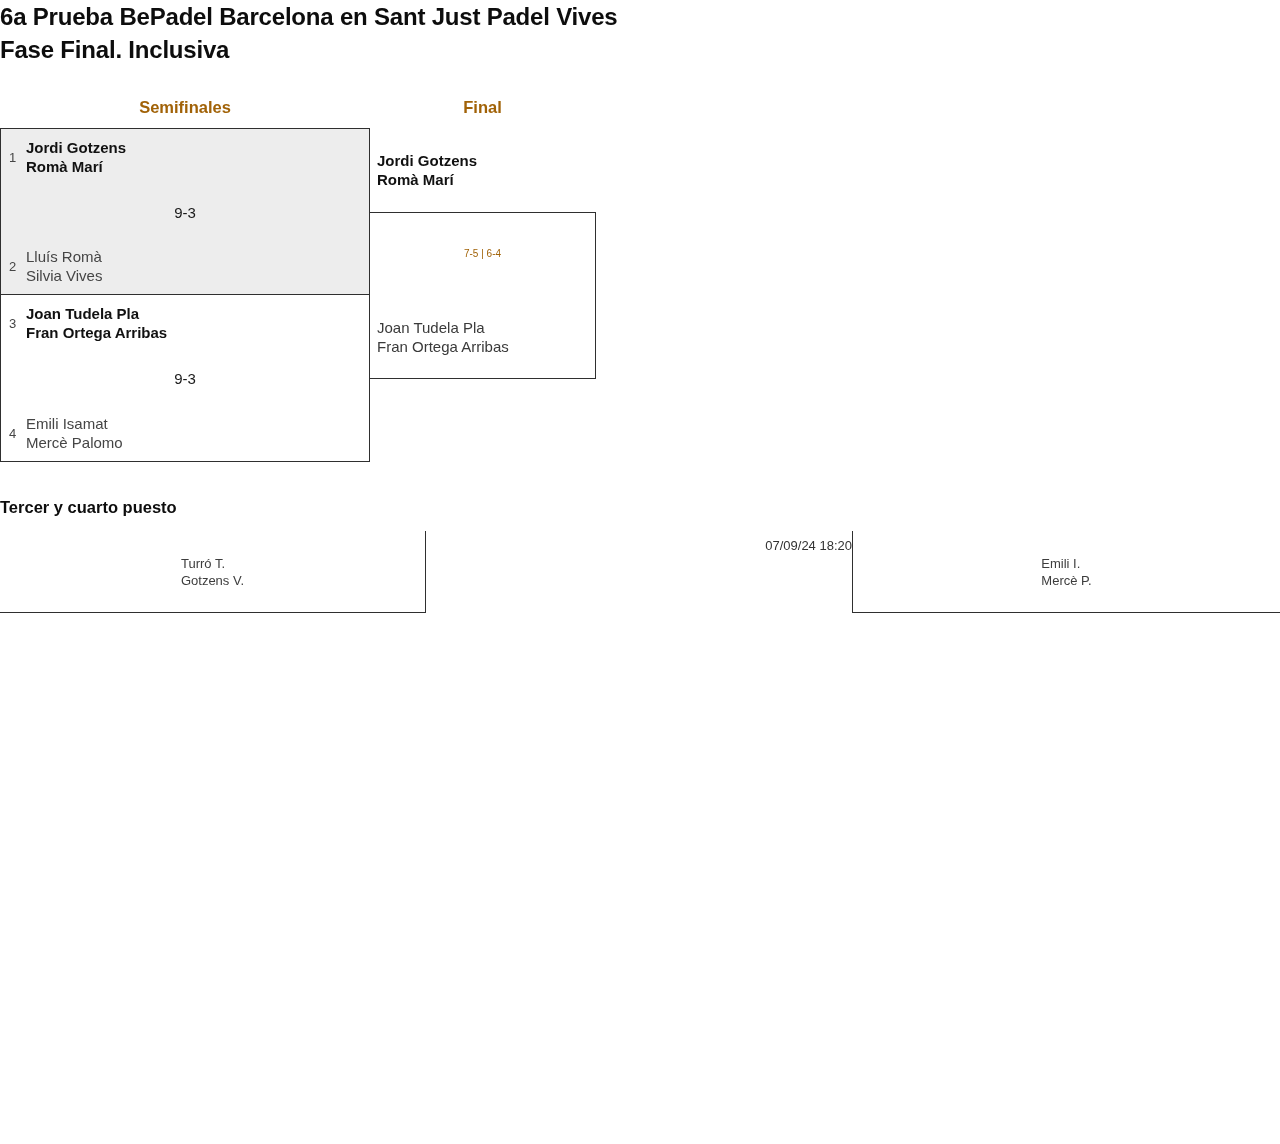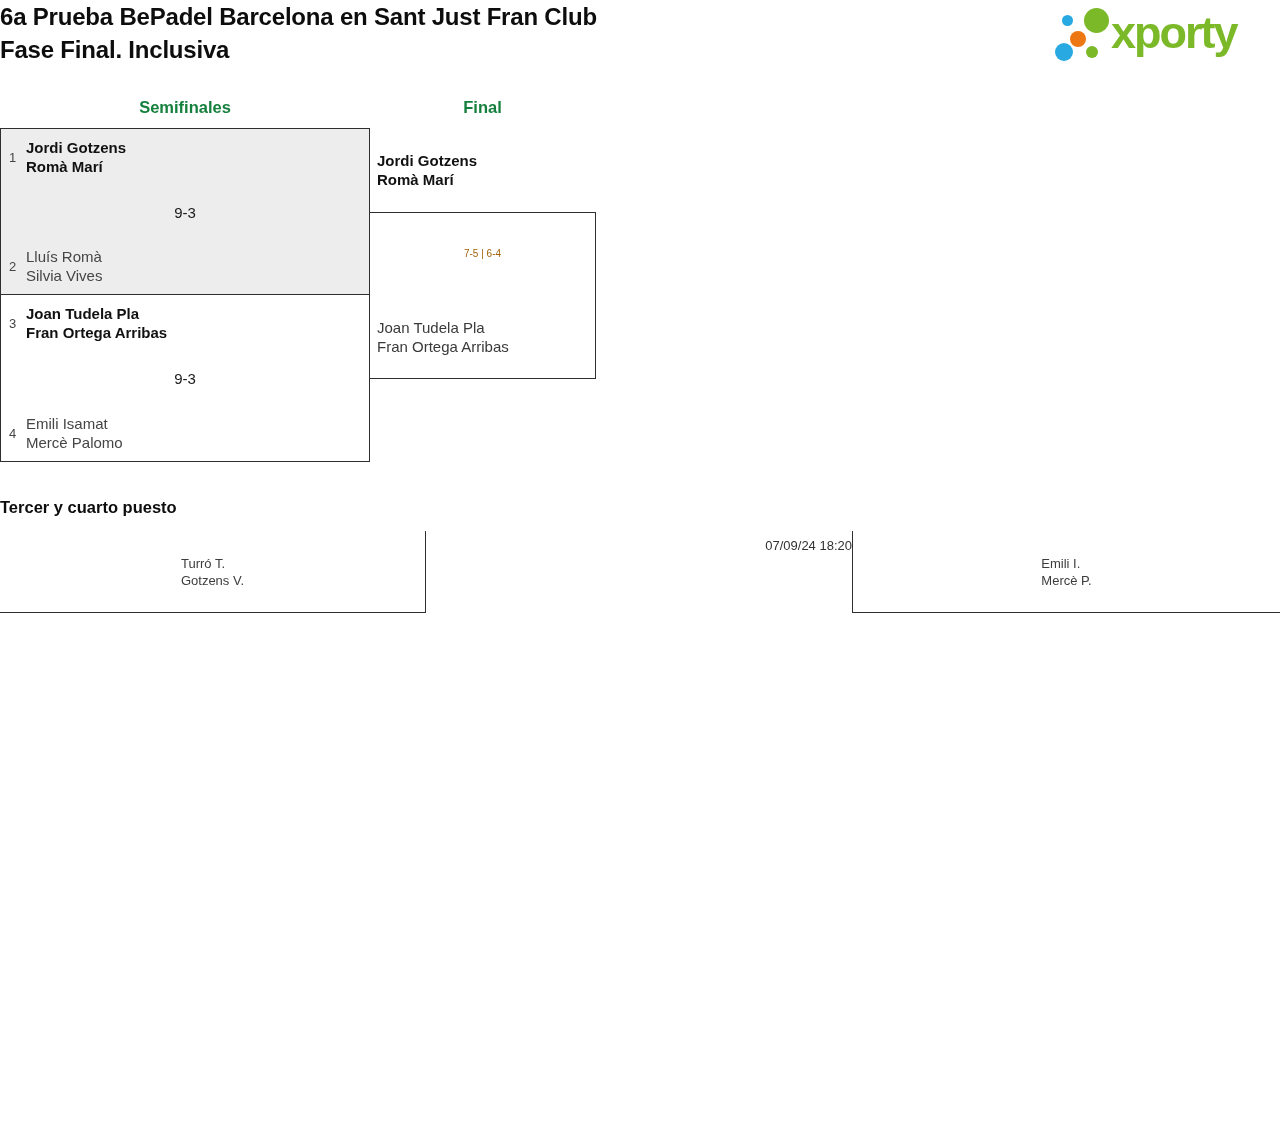--- a/index.html
+++ b/index.html
@@ -14,21 +14,21 @@
   .logo { position:absolute; left:1048px; top:0px; width:232px; height:72px; }
   .logo .dot { position:absolute; border-radius:50%; }
   .dot-blue-sm   { left:14px; top:15px; width:11px; height:11px; background:#29a9e1; }
   .dot-green-lg  { left:36px; top:8px;  width:25px; height:25px; background:#7cb928; }
   .dot-orange    { left:22px; top:31px; width:16px; height:16px; background:#ed7712; }
   .dot-blue-lg   { left:7px;  top:43px; width:18px; height:18px; background:#29a9e1; }
   .dot-green-sm  { left:38px; top:46px; width:12px; height:12px; background:#7cb928; }
   .logo-text { position:absolute; left:63px; top:0px; font-size:45px; line-height:66px; font-weight:800; letter-spacing:-2px; color:#7cb928; }
 
   
-  .round-header { position:absolute; top:98px; text-align:center; font-size:16.5px; font-weight:700; color:#15803d; }
+  .round-header { position:absolute; top:98px; text-align:center; font-size:16.5px; font-weight:700; color:#a16207; }
   .round-header.semis { left:0px; width:370px; }
   .round-header.final { left:369px; width:227px; }
 
   
   .sf-box { position:absolute; left:0px; width:370px; border:1px solid #2f2f2f; background:#fff; }
   .sf-box.first { top:128px; height:167px; background:#ededed; }
   .sf-box.second { top:294px; height:168px; }
   .team-row { position:absolute; left:8px; right:8px; display:flex; align-items:center; gap:7px; }
   .team-row.top { top:9px; }
   .team-row.bottom { bottom:9px; }
@@ -52,32 +52,24 @@
   .tp-box.right { left:852px; width:428px; border-left:1px solid #2f2f2f;   border-bottom:1px solid #2f2f2f; }
   .tp-names { font-size:13px; line-height:17px; color:#3d3d3d; text-align:left; }
   .tp-date { position:absolute; left:426px; top:538px; width:426px; text-align:right; font-size:13px; color:#333; }
 </style>
 </head>
 <body>
 
 <div class="page">
 
   <div class="page-title">
-    <div>6a Prueba BePadel Barcelona en Sant Just Fran Club</div>
+    <div>6a Prueba BePadel Barcelona en Sant Just Padel Vives</div>
     <div>Fase Final. Inclusiva</div>
   </div>
 
-  <div class="logo">
-    <span class="dot dot-blue-sm"></span>
-    <span class="dot dot-green-lg"></span>
-    <span class="dot dot-orange"></span>
-    <span class="dot dot-blue-lg"></span>
-    <span class="dot dot-green-sm"></span>
-    <span class="logo-text">xporty</span>
-  </div>
 
   <div class="round-header semis">Semifinales</div>
   <div class="round-header final">Final</div>
 
   <div class="sf-box first">
     <div class="team-row top">
       <span class="seed">1</span>
       <div class="names winner">
         <div>Jordi Gotzens</div>
         <div>Romà Marí</div>

